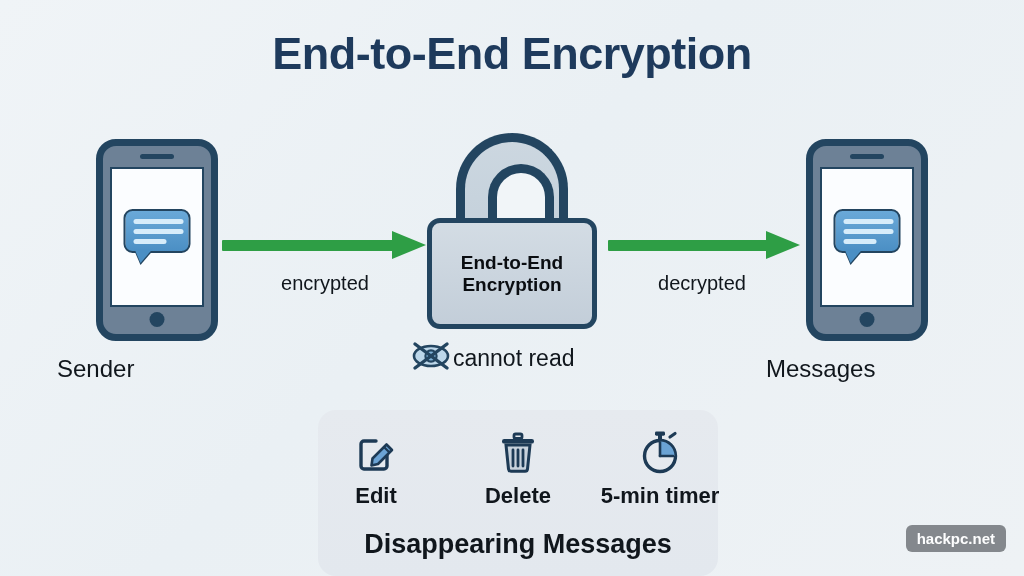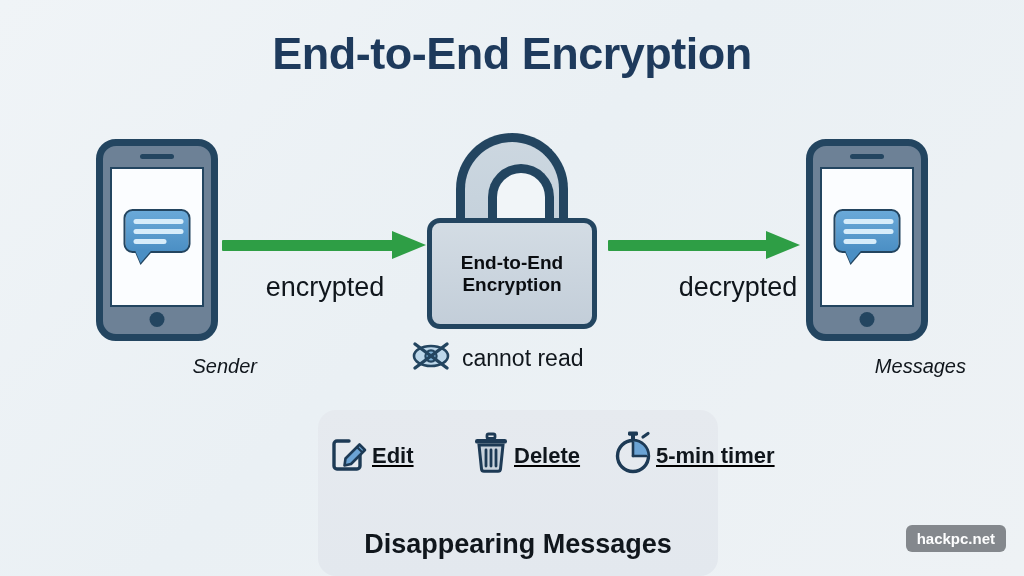--- a/index.html
+++ b/index.html
@@ -110,24 +110,23 @@
     background: #d6ecfa;
   }
   .bl1 { top: 8px;  width: 50px; }
   .bl2 { top: 18px; width: 50px; }
   .bl3 { top: 28px; width: 33px; }
 
   
   .node-caption {
     position: absolute;
     width: 200px;
-    text-align: right;
-    font-size: 20px;
+    text-align: left;
+    font-size: 24px;
     color: #10161c;
-    font-style: italic;
   }
   #caption-sender   { left: 57px;  top: 355px; }
   #caption-recipient { left: 766px; top: 355px; }
 
   
   .arrow { position: absolute; height: 28px; }
   #arrow-left  { left: 222px; top: 231px; width: 205px; }
   #arrow-right { left: 608px; top: 231px; width: 193px; }
   .arrow-shaft {
     position: absolute;
@@ -148,25 +147,25 @@
     border-bottom: 14px solid transparent;
     border-left: 34px solid #2e9e45;
   }
   #arrow-left .arrow-head  { left: 170px; }
   #arrow-right .arrow-head { left: 158px; }
 
   .arrow-label {
     position: absolute;
     width: 220px;
     text-align: center;
-    font-size: 27px;
+    font-size: 20px;
     color: #10161c;
   }
   #label-encrypted { left: 215px; top: 272px; }
-  #label-decrypted { left: 592px; top: 272px; margin-left: 36px; }
+  #label-decrypted { left: 592px; top: 272px; }
 
   
   #padlock {
     position: absolute;
     left: 427px;
     top: 133px;
     width: 170px;
     height: 196px;
   }
   .lock-shackle {
@@ -216,21 +215,20 @@
     text-align: center;
   }
 
   
   #cannot-read {
     position: absolute;
     left: 409px;
     top: 341px;
     display: flex;
     align-items: center;
-    gap: 9px;
   }
   #cannot-read-label {
     font-size: 23px;
     color: #10161c;
   }
 
   
   #dm-card {
     position: absolute;
     left: 318px;
@@ -245,24 +243,23 @@
     left: 0;
     top: 18px;
     width: 400px;
     display: flex;
     justify-content: center;
     align-items: flex-start;
     gap: 42px;
   }
   .dm-item {
     display: flex;
-    flex-direction: row;
+    flex-direction: column;
     align-items: center;
     width: 100px;
-    text-decoration: underline;
   }
   .dm-icon {
     height: 48px;
     display: flex;
     align-items: center;
     justify-content: center;
   }
   .dm-label {
     margin-top: 7px;
     font-size: 22px;

